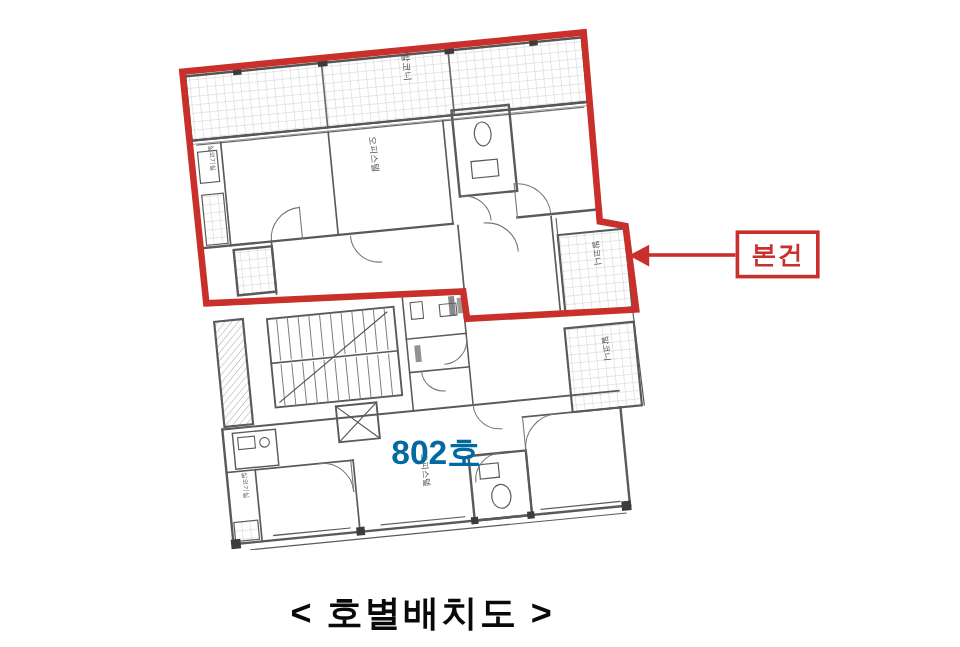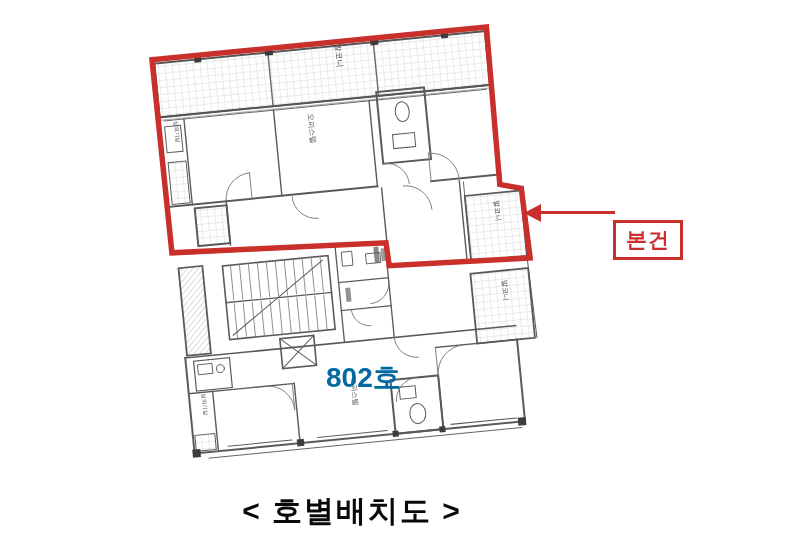--- a/index.html
+++ b/index.html
@@ -14,21 +14,20 @@
     font-family:"Liberation Sans", sans-serif;
   }
   #plan-svg{position:absolute;left:0;top:0;filter:blur(.3px);}
   .overlay{position:absolute;}
   #callout-box{
     left:613px;top:192px;width:64px;height:34px;
     border:3px solid var(--red);
     display:flex;align-items:center;justify-content:center;
     color:var(--red);font-weight:bold;font-size:21px;letter-spacing:1px;
     background:#fff;
-    margin-top:28px;
   }
   #callout-line{
     left:539px;top:211px;width:76px;height:3px;background:var(--red);
   }
   #callout-head{
     left:524px;top:204px;width:0;height:0;
     border-top:9px solid transparent;border-bottom:9px solid transparent;
     border-right:17px solid var(--red);
   }
   #unit-label{

